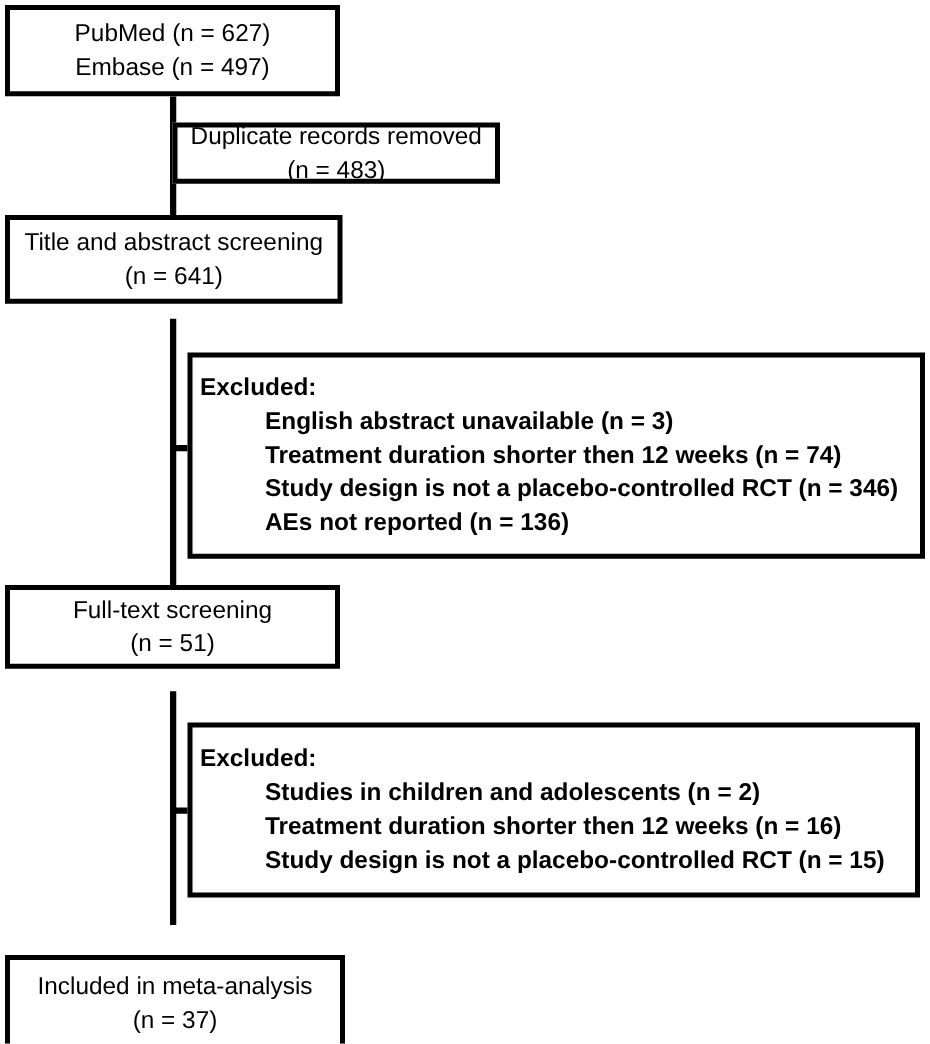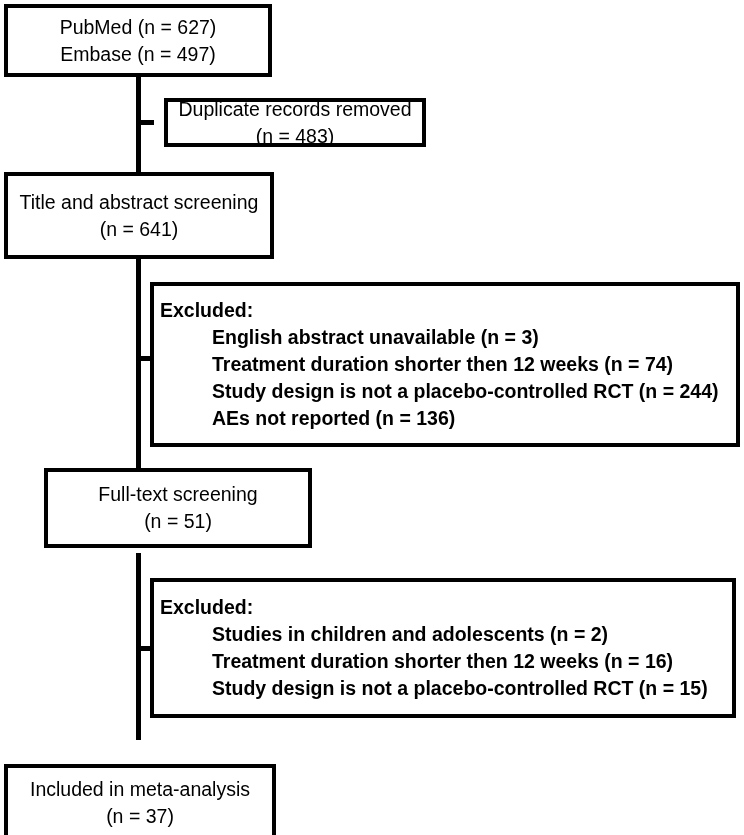--- a/index.html
+++ b/index.html
@@ -85,39 +85,39 @@
   <div class="stub" style="left:136px; top:356px; width:18px;"></div>
 
   <div class="trunk" style="left:136px; top:553px; height:187px;"></div>
   <div class="stub" style="left:136px; top:646px; width:18px;"></div>
 
   <div class="node main" style="left:4px; top:4px; width:268px; height:73px;">
     <div class="line">PubMed (n = 627)</div>
     <div class="line">Embase (n = 497)</div>
   </div>
 
-  <div class="node side-centered" style="left:164px; top:98px; width:262px; height:49px;">
+  <div class="node side-centered" style="left:138px; top:98px; width:262px; height:49px;">
     <div class="line">Duplicate records removed</div>
     <div class="line">(n = 483)</div>
   </div>
 
-  <div class="node main" style="left:4px; top:172px; width:270px; height:87px;">
+  <div class="node main" style="left:4px; top:172px; width:270px; height:71px;">
     <div class="line">Title and abstract screening</div>
     <div class="line">(n = 641)</div>
   </div>
 
   <div class="node excl" style="left:150px; top:282px; width:590px; height:165px;">
     <div class="line head">Excluded:</div>
     <div class="line item">English abstract unavailable (n = 3)</div>
     <div class="line item">Treatment duration shorter then 12 weeks (n = 74)</div>
-    <div class="line item">Study design is not a placebo-controlled RCT (n = 244)</div>
+    <div class="line item">Study design is not a placebo-controlled RCT (n = 346)</div>
     <div class="line item">AEs not reported (n = 136)</div>
   </div>
 
-  <div class="node main" style="left:4px; top:468px; width:268px; height:80px;margin-left:40px;">
+  <div class="node main" style="left:4px; top:468px; width:268px; height:67px;">
     <div class="line">Full-text screening</div>
     <div class="line">(n = 51)</div>
   </div>
 
   <div class="node excl" style="left:150px; top:578px; width:586px; height:140px;">
     <div class="line head">Excluded:</div>
     <div class="line item">Studies in children and adolescents (n = 2)</div>
     <div class="line item">Treatment duration shorter then 12 weeks (n = 16)</div>
     <div class="line item">Study design is not a placebo-controlled RCT (n = 15)</div>
   </div>

